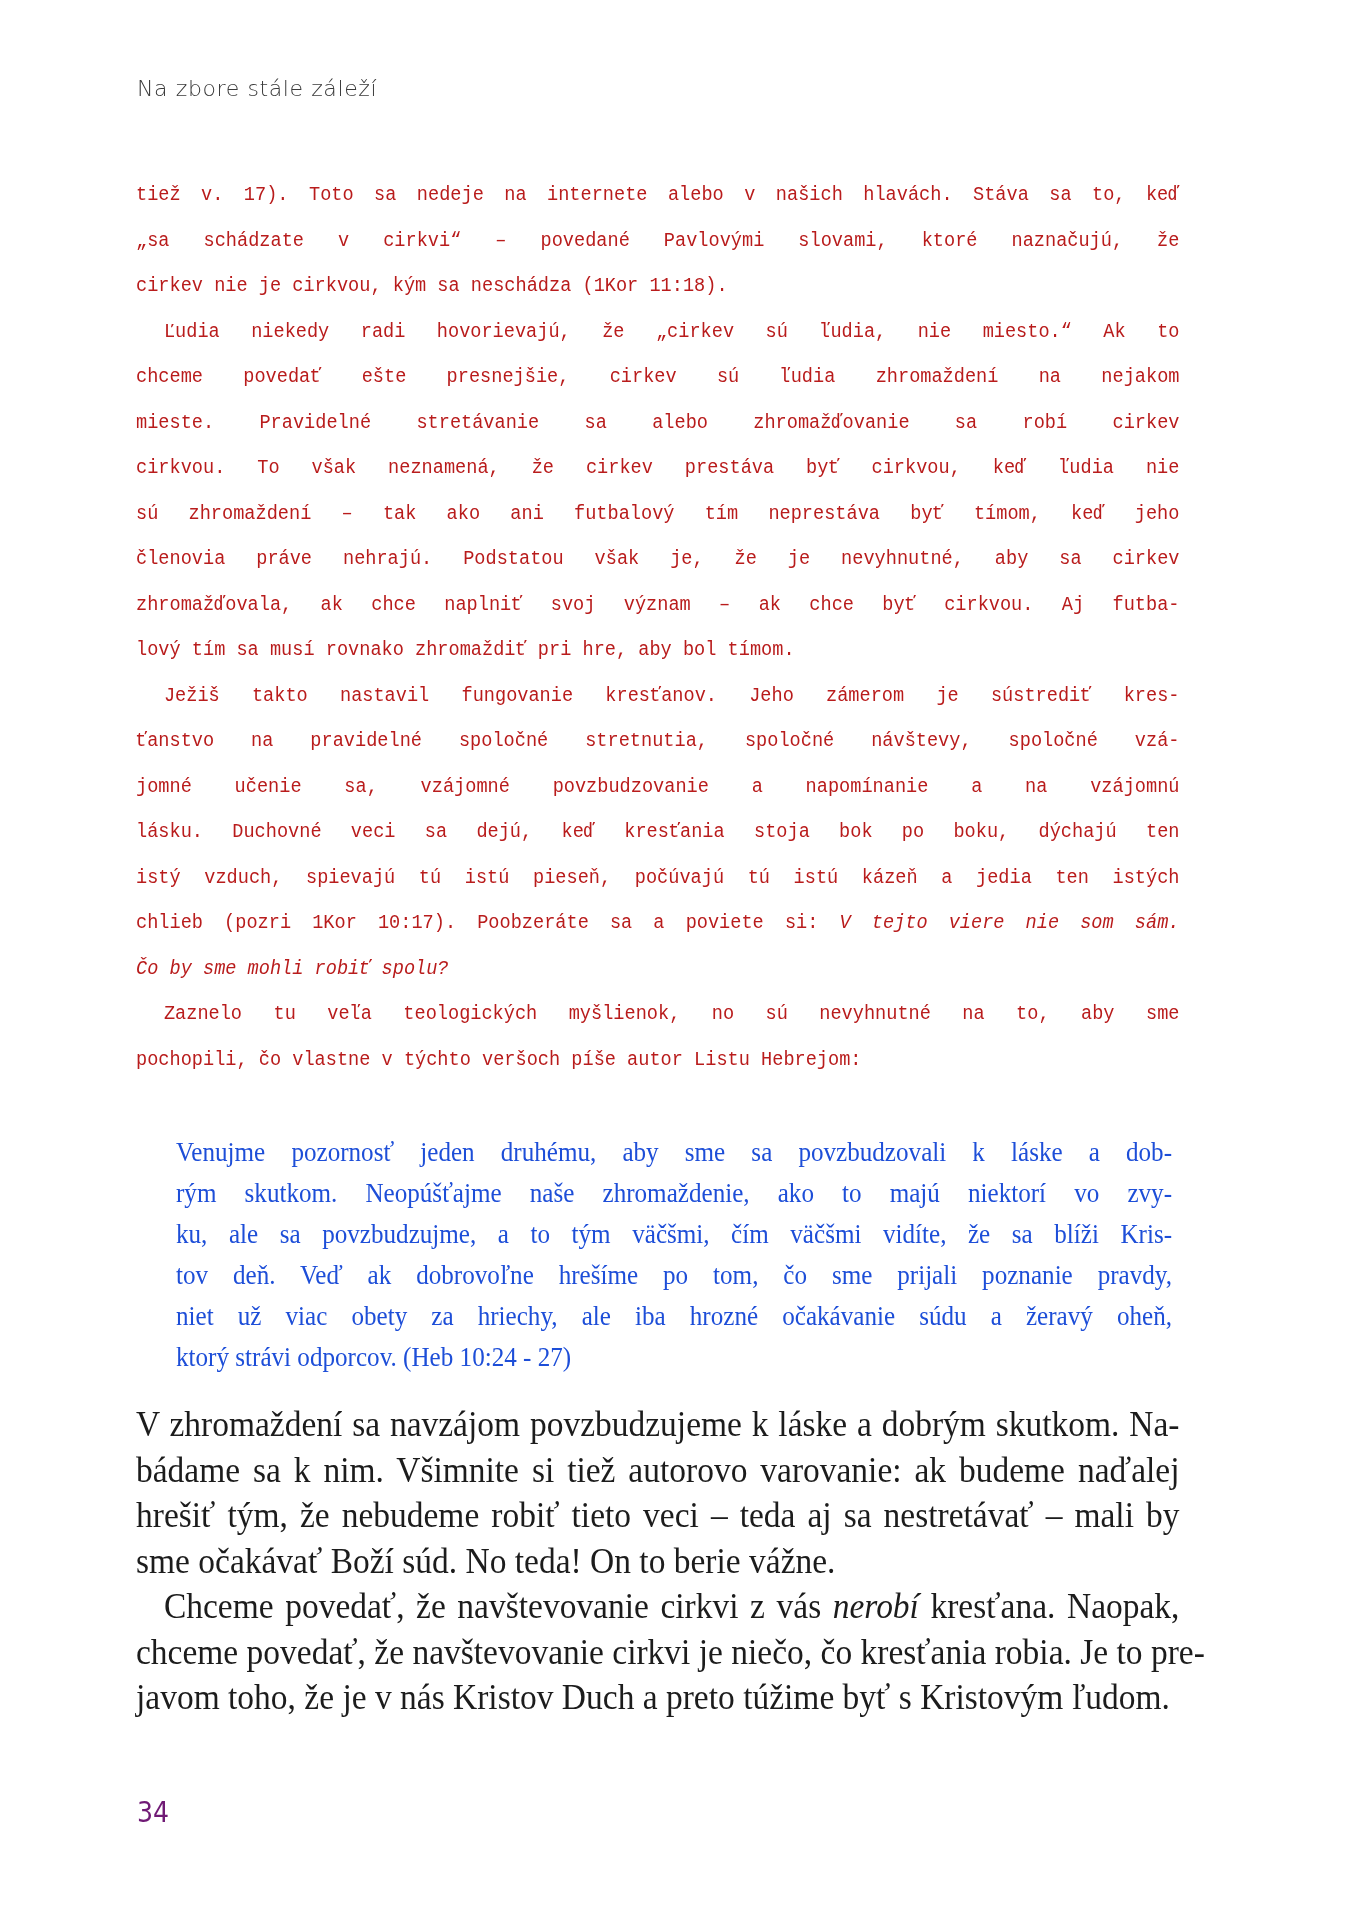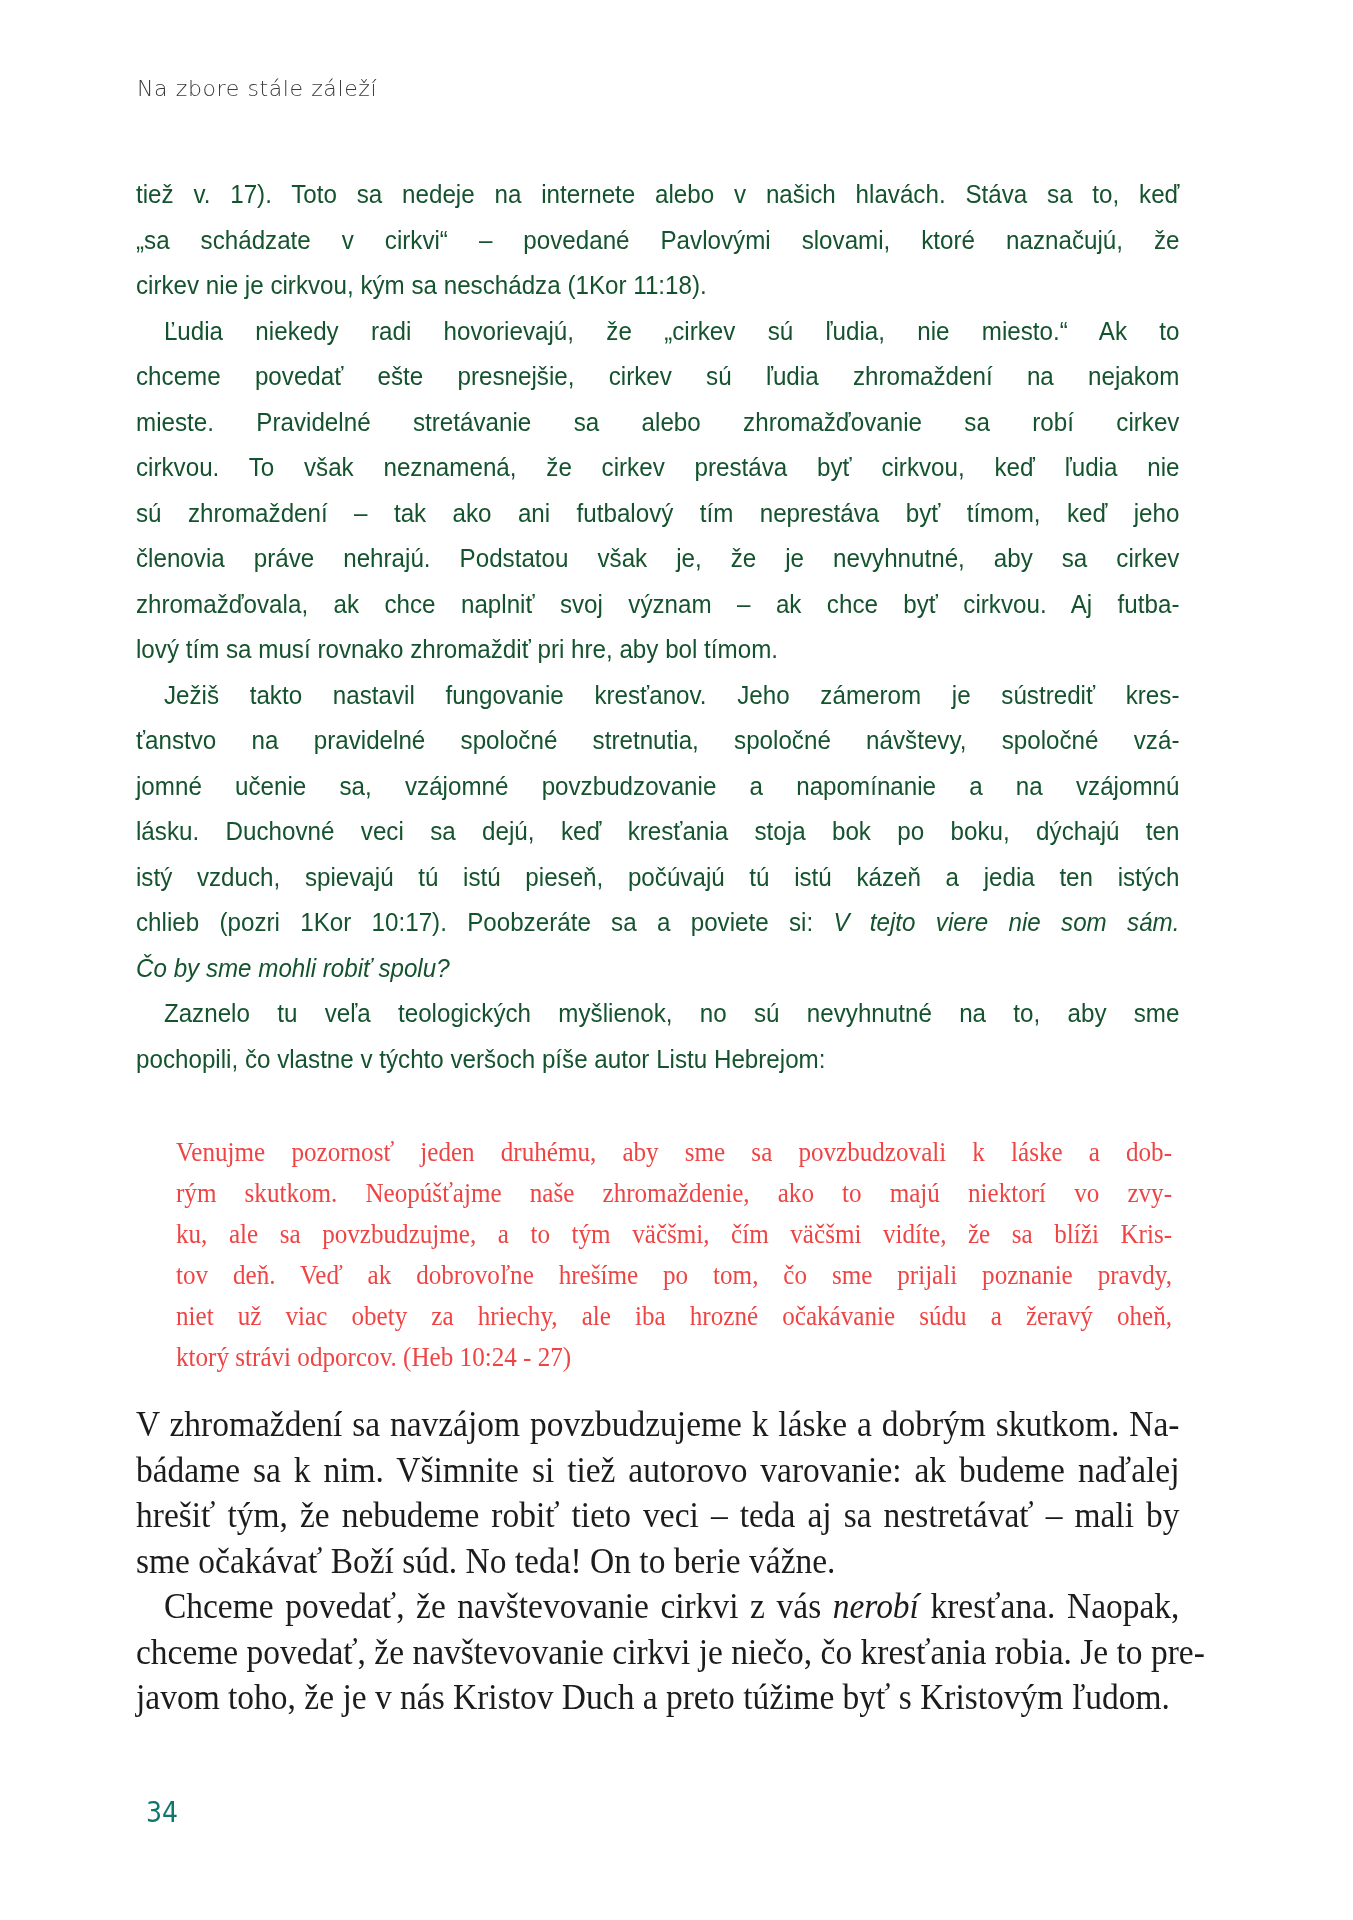--- a/index.html
+++ b/index.html
@@ -23,23 +23,23 @@
       font-size: 22px;
       color: #3a3a3a;
       letter-spacing: 0.6px;
       text-align: center;
     }
     .body-text {
       position: absolute;
       left: 136px;
       top: 172px;
       width: 1044px;
-      font-family: Liberation Sans, sans-serif;
-      font-size: 26px;
-      color: #14532d;
+      font-family: Liberation Mono, monospace;
+      font-size: 20px;
+      color: #b91c1c;
     }
     .line {
       height: 45.5px;
       line-height: 45.5px;
       white-space: nowrap;
       text-align: justify;
       text-align-last: justify;
       transform: scaleX(0.93);
       transform-origin: left center;
       width: 1122px;
@@ -51,21 +51,21 @@
       padding-left: 30px;
       box-sizing: border-box;
     }
     .quote {
       position: absolute;
       left: 176px;
       top: 1132px;
       width: 996px;
       font-family: "Liberation Serif", serif;
       font-size: 27px;
-      color: #ef4444;
+      color: #1d4ed8;
     }
     .quote .line {
       height: 41px;
       line-height: 41px;
       width: 1071px;
     }
     .after-quote {
       position: absolute;
       left: 136px;
       top: 1402px;
@@ -76,25 +76,25 @@
     }
     .after-quote .line {
       height: 45.5px;
       line-height: 45.5px;
     }
     em {
       font-style: italic;
     }
     .page-number {
       position: absolute;
-      left: 146px;
+      left: 137px;
       top: 1796px;
       font-family: "DejaVu Sans Condensed", "DejaVu Sans", sans-serif;
       font-size: 28px;
-      color: #0f766e;
+      color: #701a75;
     }
   </style>
 </head>
 <body>
 
 <div class="running-header">Na zbore stále záleží</div>
 
 <div class="body-text">
 
   <div class="line">tiež v. 17). Toto sa nedeje na internete alebo v našich hlavách. Stáva sa to, keď</div>

